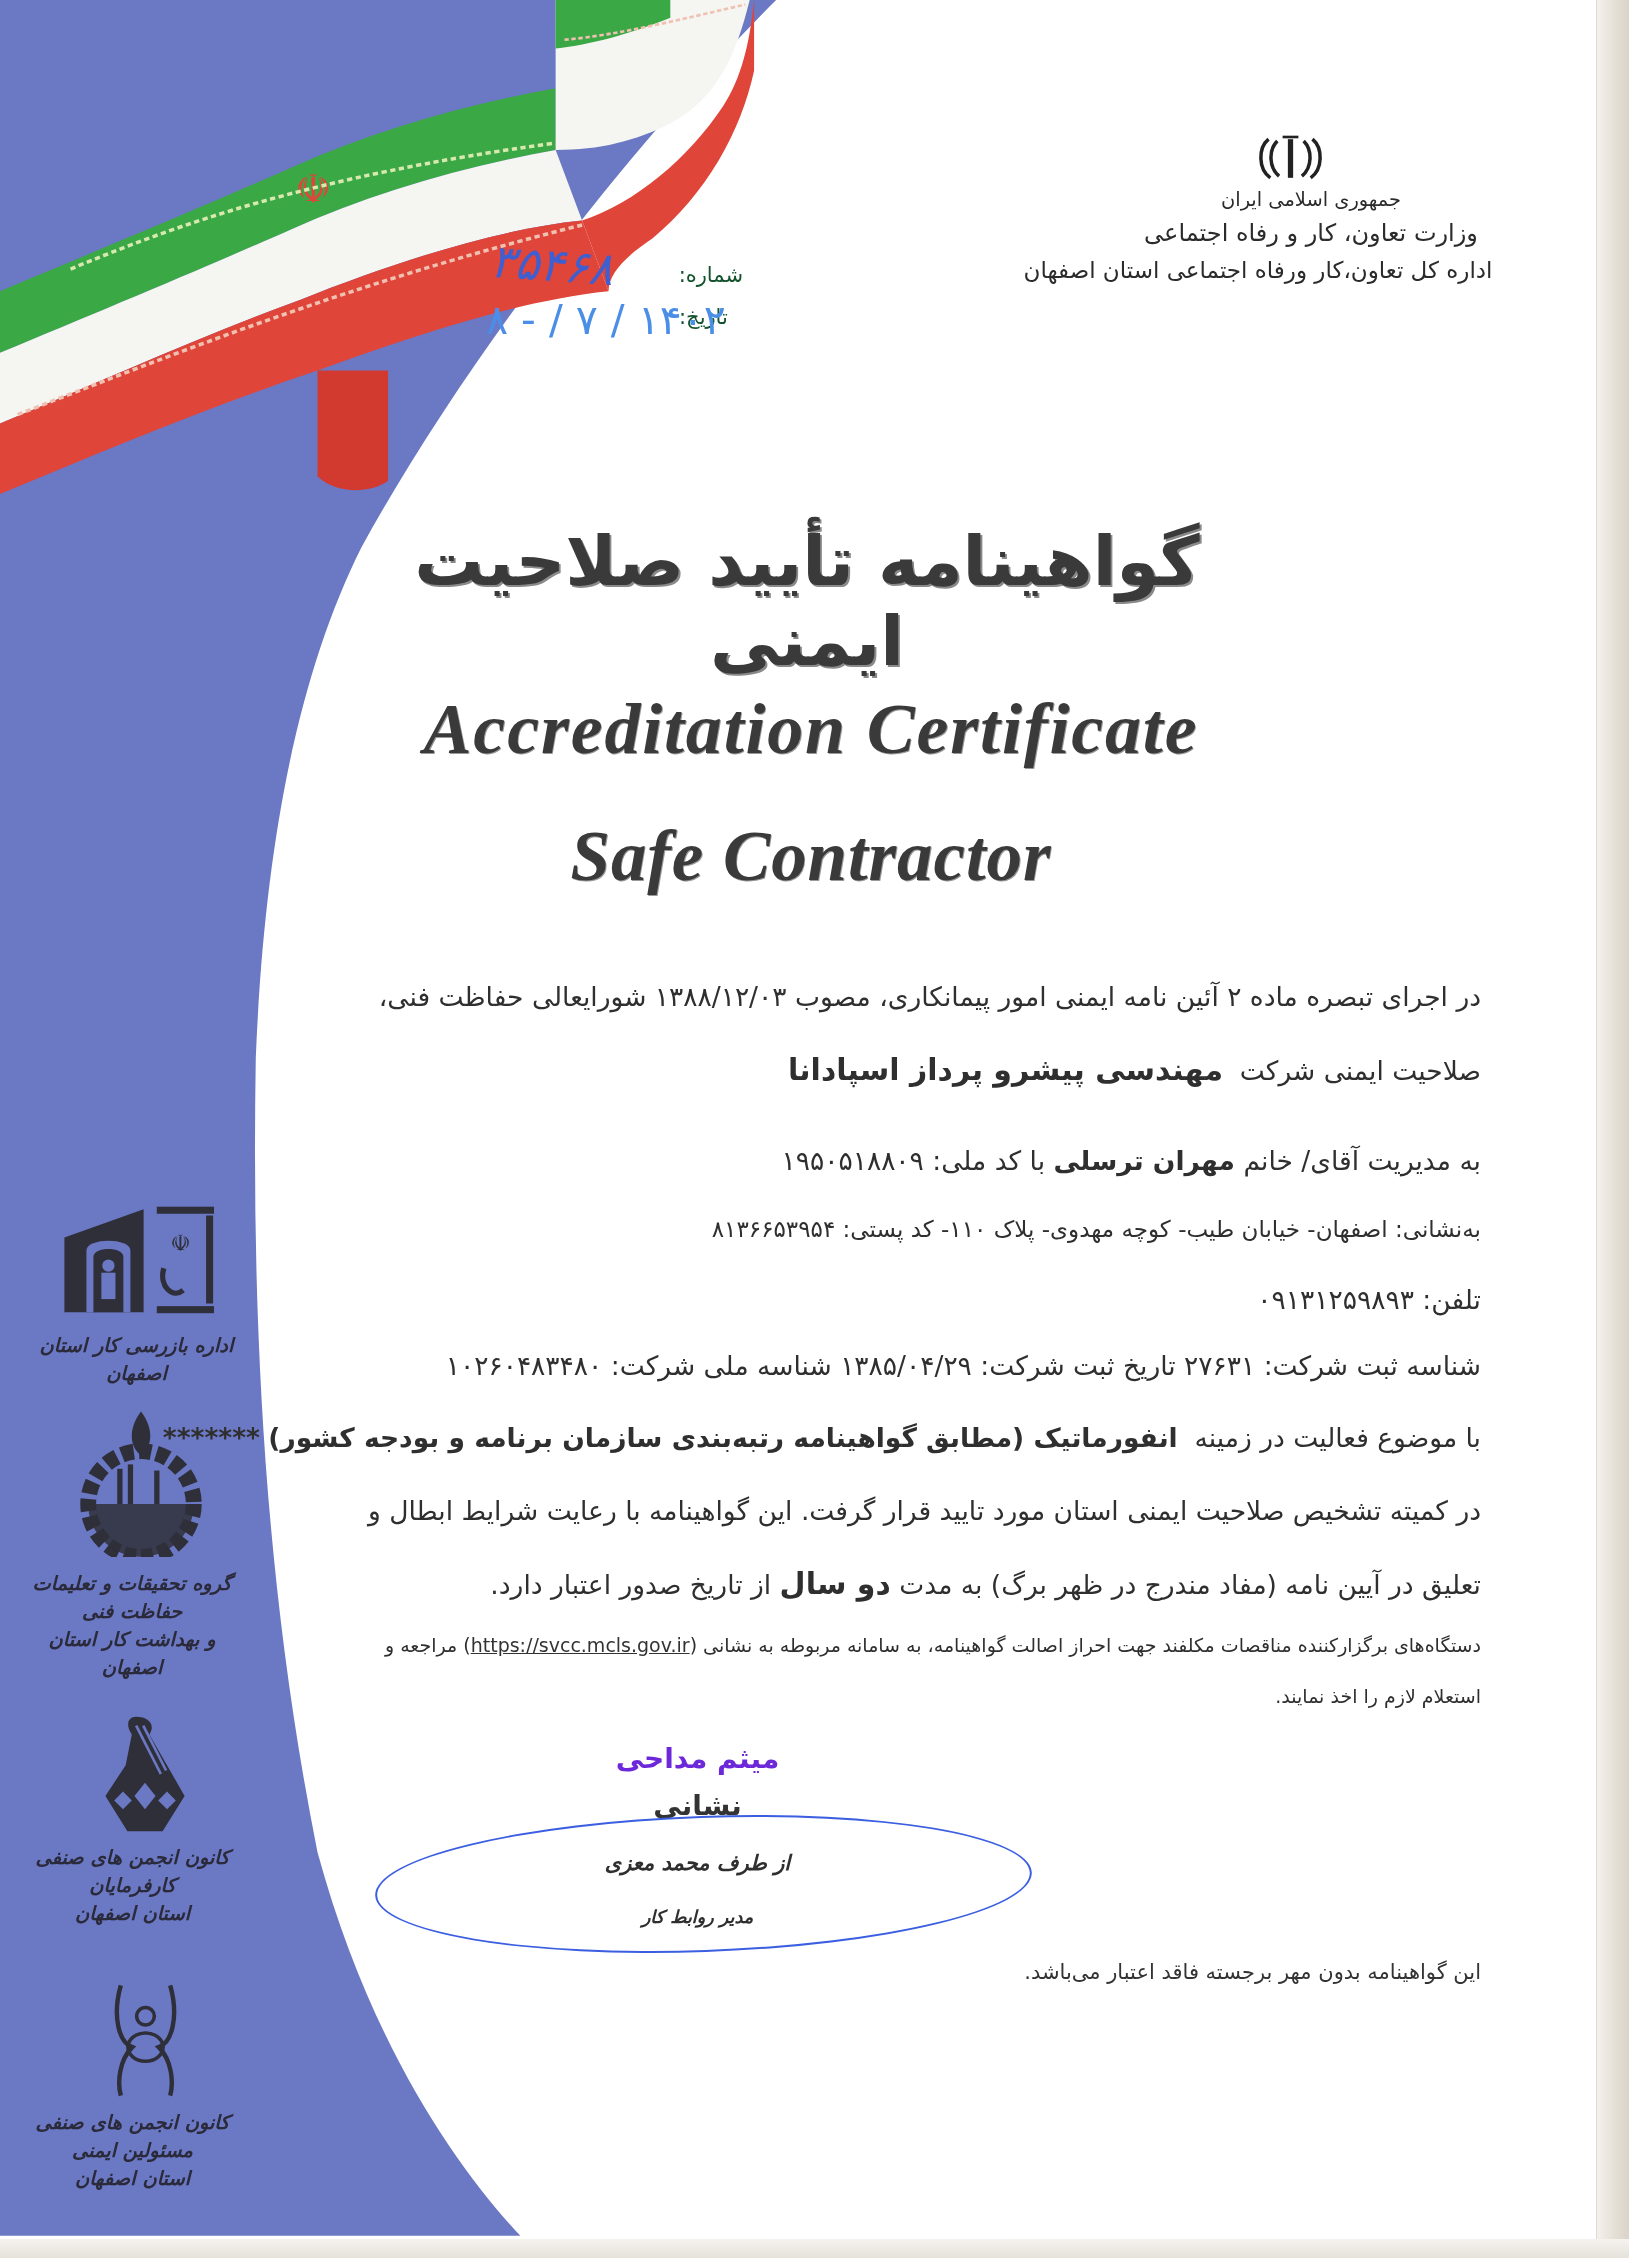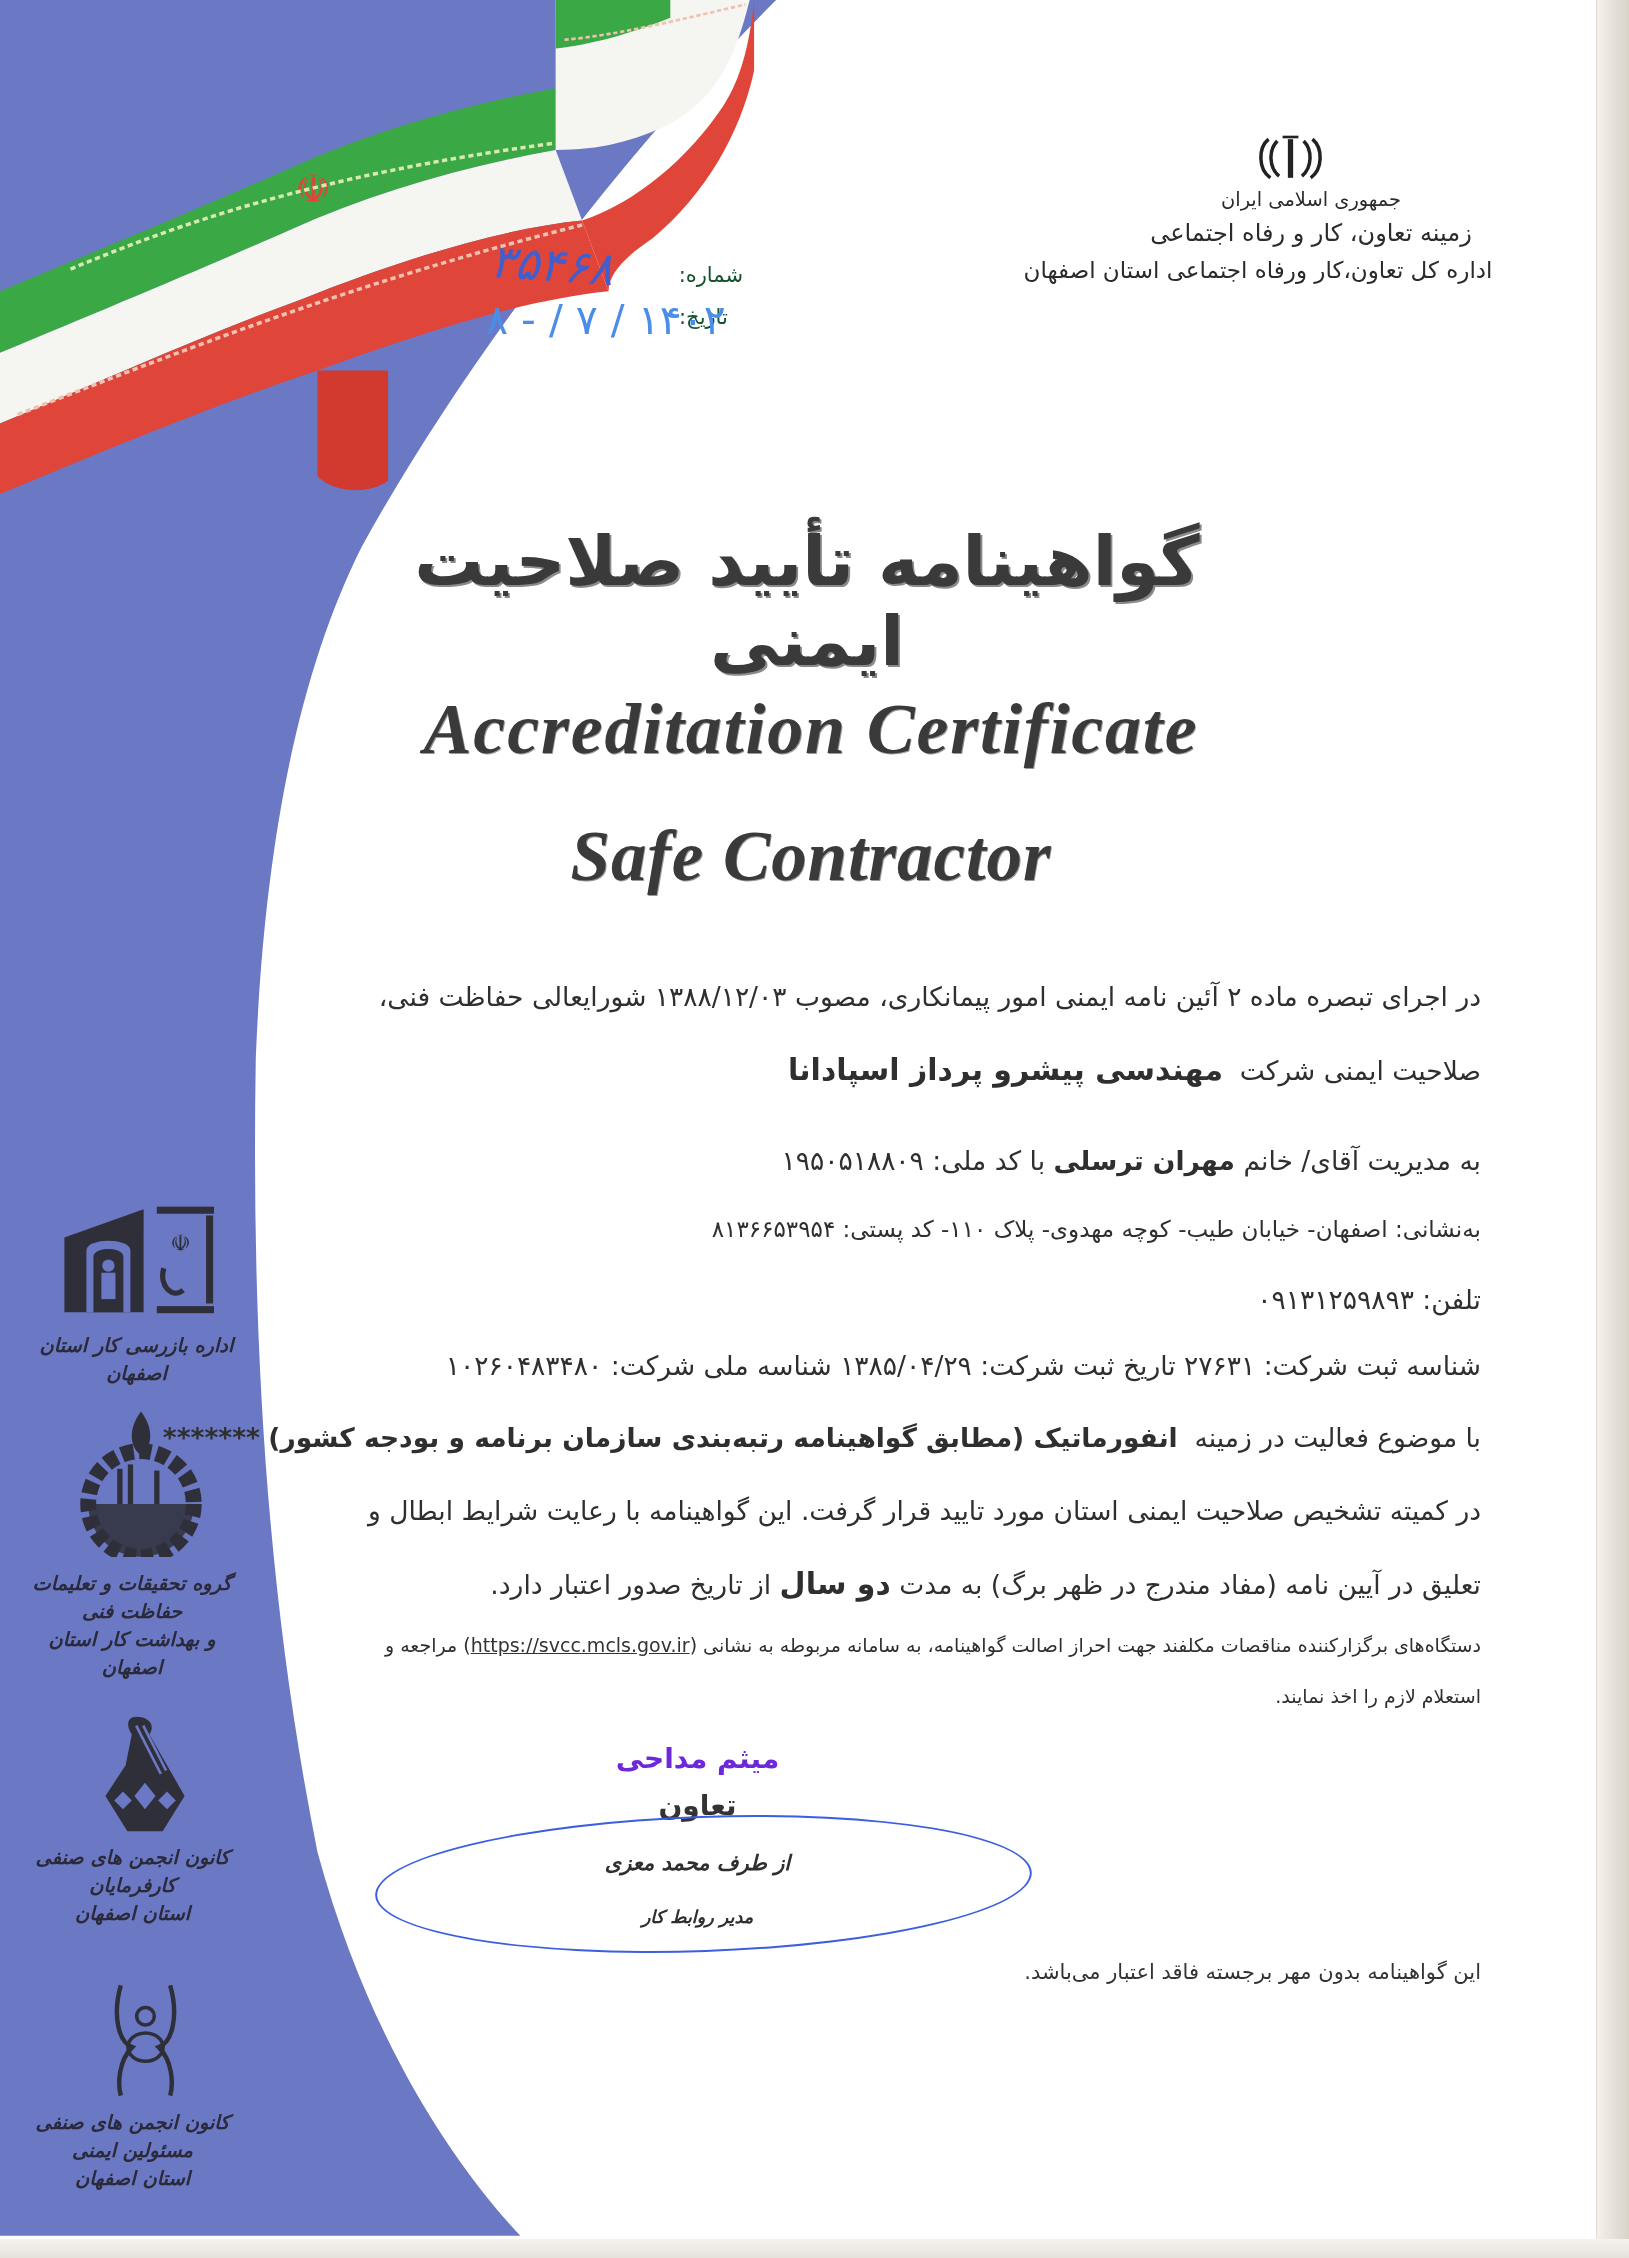--- a/index.html
+++ b/index.html
@@ -139,21 +139,21 @@
   <svg class="emblem" viewBox="0 0 90 60">
     <path d="M20,8 C8,18 8,42 22,52" stroke="#222" stroke-width="4" fill="none"></path>
     <path d="M30,10 C20,20 20,40 32,50" stroke="#222" stroke-width="4" fill="none"></path>
     <path d="M70,8 C82,18 82,42 68,52" stroke="#222" stroke-width="4" fill="none"></path>
     <path d="M60,10 C70,20 70,40 58,50" stroke="#222" stroke-width="4" fill="none"></path>
     <rect x="42" y="8" width="6" height="44" fill="#222"></rect>
     <rect x="36" y="4" width="18" height="3" fill="#222"></rect>
   </svg>
   <div class="ministry">
     <div class="l1">جمهوری اسلامی ایران</div>
-    <div class="l2">زمینه  تعاون، کار و رفاه اجتماعی</div>
+    <div class="l2">وزارت  تعاون، کار و رفاه اجتماعی</div>
     <div class="l3">اداره کل تعاون،کار ورفاه اجتماعی استان  اصفهان</div>
   </div>
 
   <div class="meta-labels">
     <div>شماره:</div>
     <div>تاریخ:</div>
   </div>
   <div class="hand-number">۳۵۴۶۸</div>
   <div class="hand-date">۱۴۰۲ / ۷ / - ۸</div>
 
@@ -193,21 +193,21 @@
     <b class="big">دو سال</b>
     <span>از تاریخ صدور اعتبار دارد.</span>
   </div>
 
   <div class="line small-line" style="top:1634px;">
     <span>دستگاه‌های برگزارکننده مناقصات مکلفند جهت احراز اصالت گواهینامه، به سامانه مربوطه به نشانی (</span><span class="link">https://svcc.mcls.gov.ir</span><span>) مراجعه و</span>
   </div>
   <div class="line small-line" style="top:1685px;">استعلام لازم را اخذ نمایند.</div>
 
   <div class="sig-name">میثم مداحی</div>
-  <div class="sig-title">تعاون</div>
+  <div class="sig-title">نشانی</div>
   <div class="stamp-ellipse"></div>
   <div class="stamp-line1">از طرف محمد معزی</div>
   <div class="stamp-line2">مدیر روابط کار</div>
 
   <div class="footer-note">این گواهینامه بدون مهر برجسته فاقد اعتبار می‌باشد.</div>
 
   <svg class="logo" style="left:60px; top:1202px; width:154px; height:115px;" viewBox="0 0 175 130">
     <path d="M5,40 L95,8 L95,125 L5,125 Z" fill="#2f2f3a"></path>
     <path d="M30,55 C30,40 80,40 80,55 L80,125 L30,125 Z" fill="#6b78c4"></path>
     <path d="M38,62 C38,50 72,50 72,62 L72,125 L38,125 Z" fill="#2f2f3a"></path>

